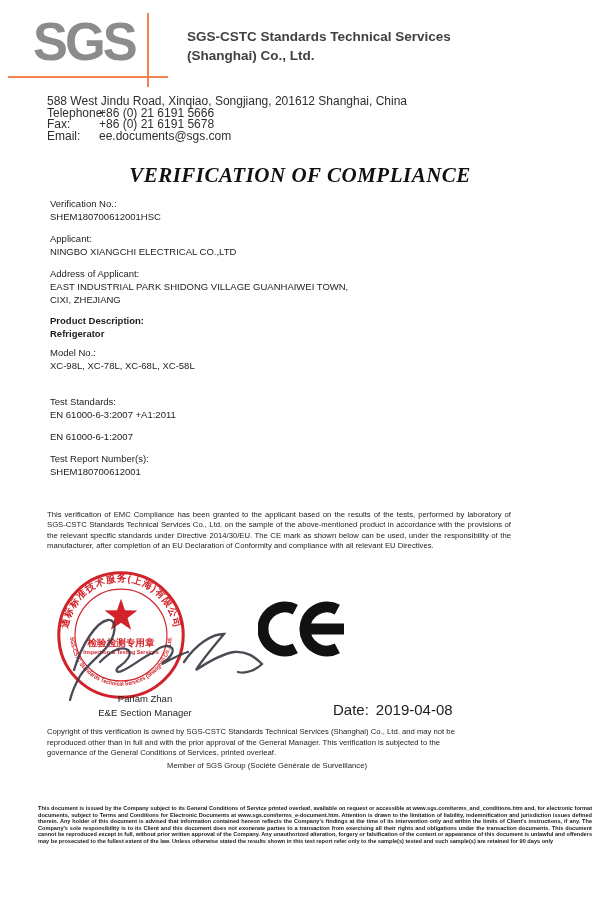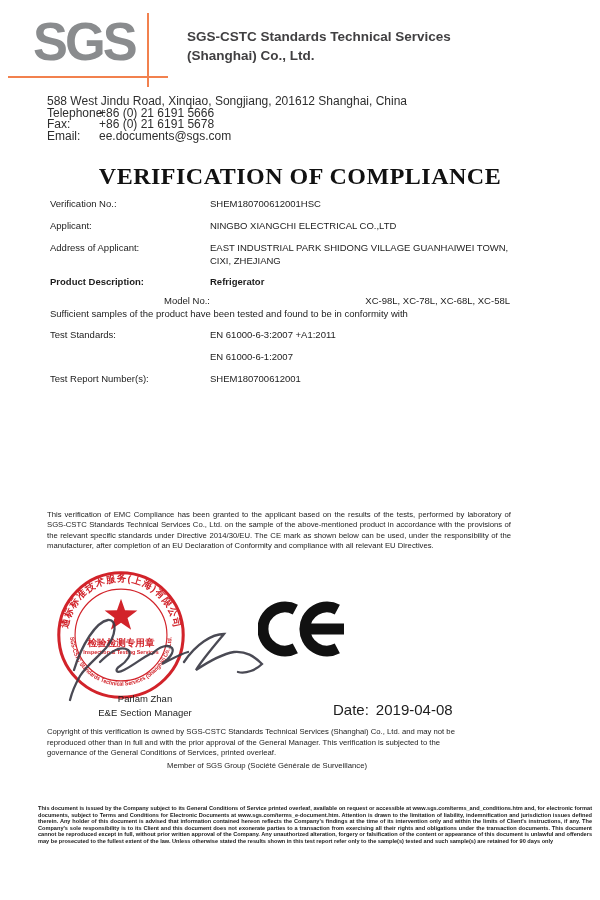--- a/index.html
+++ b/index.html
@@ -17,31 +17,31 @@
   .logo-hline{position:absolute;left:8px;top:76px;width:160px;height:2px;background:#f2814e;}
   .company-name{
     position:absolute;left:187px;top:27px;width:340px;
     font-size:13.5px;font-weight:bold;color:#414042;line-height:19px;
   }
   .contact-block{position:absolute;left:47px;top:96px;font-size:12px;color:#2e2e2e;line-height:11.5px;}
   .contact-row .c-label{display:inline-block;width:52px;}
   
   .doc-title{
     position:absolute;left:0;top:163px;width:600px;text-align:center;
-    font-family:"Liberation Serif", serif;font-weight:bold;
-    font-size:24px;letter-spacing:.5px;color:#111;
+    font-family:"Liberation Serif", serif;font-style:italic;font-weight:bold;
+    font-size:21px;letter-spacing:.5px;color:#111;
   }
   
   .fields{position:absolute;left:50px;top:197px;width:505px;font-size:9.5px;line-height:13px;}
-  .f-row{display:flex;margin-bottom:9px;}
+  .f-row{display:flex;margin-bottom:9px;flex-direction:column;}
   .f-label{width:160px;flex:none;}
   .f-value{width:300px;}
   .f-row.addr{margin-bottom:8px;}
   .f-row.prod{margin-bottom:6px;font-weight:bold;}
-  .f-row.model{margin-bottom:0;text-align:right;}
+  .f-row.model{margin-bottom:23px;}
   .f-line{margin-bottom:8px;}
   .f-line.asshown{margin-bottom:7px;}
   
   .body-par{
     position:absolute;left:47px;top:510px;width:464px;
     font-size:7.7px;line-height:10.3px;text-align:justify;color:#1c1c1c;
   }
   
   .stamp-svg{position:absolute;left:54px;top:568px;width:134px;height:134px;}
   .sig-svg{position:absolute;left:56px;top:610px;width:215px;height:92px;}
@@ -100,21 +100,20 @@
       <div class="f-value">EAST INDUSTRIAL PARK SHIDONG VILLAGE GUANHAIWEI TOWN, CIXI, ZHEJIANG</div>
     </div>
     <div class="f-row prod">
       <div class="f-label">Product Description:</div>
       <div class="f-value">Refrigerator</div>
     </div>
     <div class="f-row model">
       <div class="f-label">Model No.:</div>
       <div class="f-value">XC-98L, XC-78L, XC-68L, XC-58L</div>
     </div>
-    <div class="f-line">Sufficient samples of the product have been tested and found to be in conformity with</div>
     <div class="f-row">
       <div class="f-label">Test Standards:</div>
       <div class="f-value">EN 61000-6-3:2007 +A1:2011</div>
     </div>
     <div class="f-row">
       <div class="f-label"></div>
       <div class="f-value">EN 61000-6-1:2007</div>
     </div>
     <div class="f-row">
       <div class="f-label">Test Report Number(s):</div>

